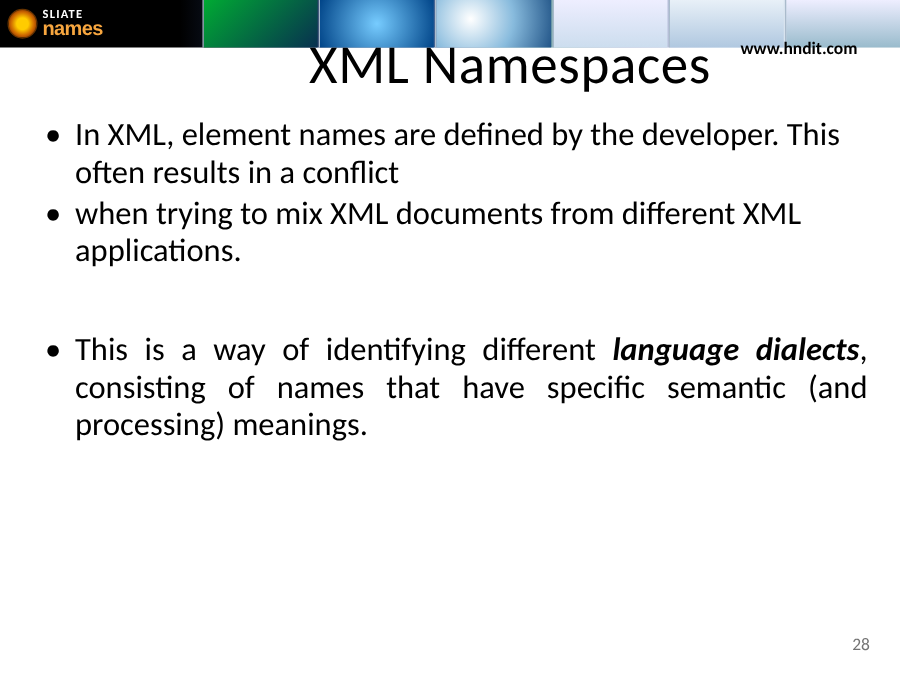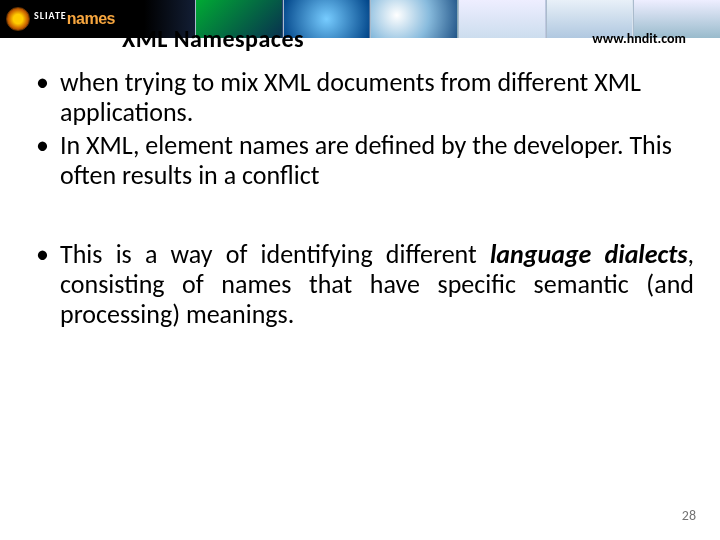--- a/index.html
+++ b/index.html
@@ -28,21 +28,21 @@
   }
   .seal {
     width: 24px;
     height: 24px;
     border-radius: 50%;
     background: radial-gradient(circle,#fc0 30%,#c60 60%,#300 100%);
     border: 1px solid #630;
   }
   .logo-text {
     display: flex;
-    flex-direction: row;
+    flex-direction: column;
     line-height: 1;
   }
   .logo-sliate {
     color: #fff;
     font-size: 10px;
     font-weight: 700;
     letter-spacing: 1px;
   }
   .logo-moodle {
     color: #f7a63f;
@@ -68,23 +68,23 @@
   .c3 { background: radial-gradient(circle at 30% 40%,#fff,#8bd,#258); }
   .c4 { background: linear-gradient(#eef,#cde); }
   .c5 { background: linear-gradient(#e8f0f8,#b0c8e0); }
   .c6 { background: linear-gradient(#eef,#9bc); }
   .main {
     position: relative;
     padding: 0 26px 0 32px;
     height: calc(100% - 38px);
   }
   .title {
-    font-size: 24px;
-    font-weight: 700;
-    text-align: left;
+    font-size: 44px;
+    font-weight: 400;
+    text-align: center;
     margin-top: -14px;
     margin-left: 90px;
     letter-spacing: 0.5px;
   }
   .url {
     position: absolute;
     top: 6px;
     right: 34px;
     font-size: 14px;
     font-weight: 700;
@@ -153,22 +153,22 @@
     <div class="collage-img c5"></div>
     <div class="collage-img c6"></div>
   </div>
 </div>
 
 <div class="main">
   <div class="url">www.hndit.com</div>
   <h1 class="title">XML Namespaces</h1>
 
   <ul class="level1">
+    <li>In XML, element names are defined by the developer. This often results in a conflict</li>
     <li>when trying to mix XML documents from different XML applications.</li>
-    <li>In XML, element names are defined by the developer. This often results in a conflict</li>
   </ul>
 
   <div class="gap"></div>
 
   <ul class="level1">
     <li class="justify">
       <span>This is a way of identifying different </span><span class="bi">language dialects</span><span>, consisting of names that have specific semantic (and processing) meanings.</span>
     </li>
   </ul>
 

